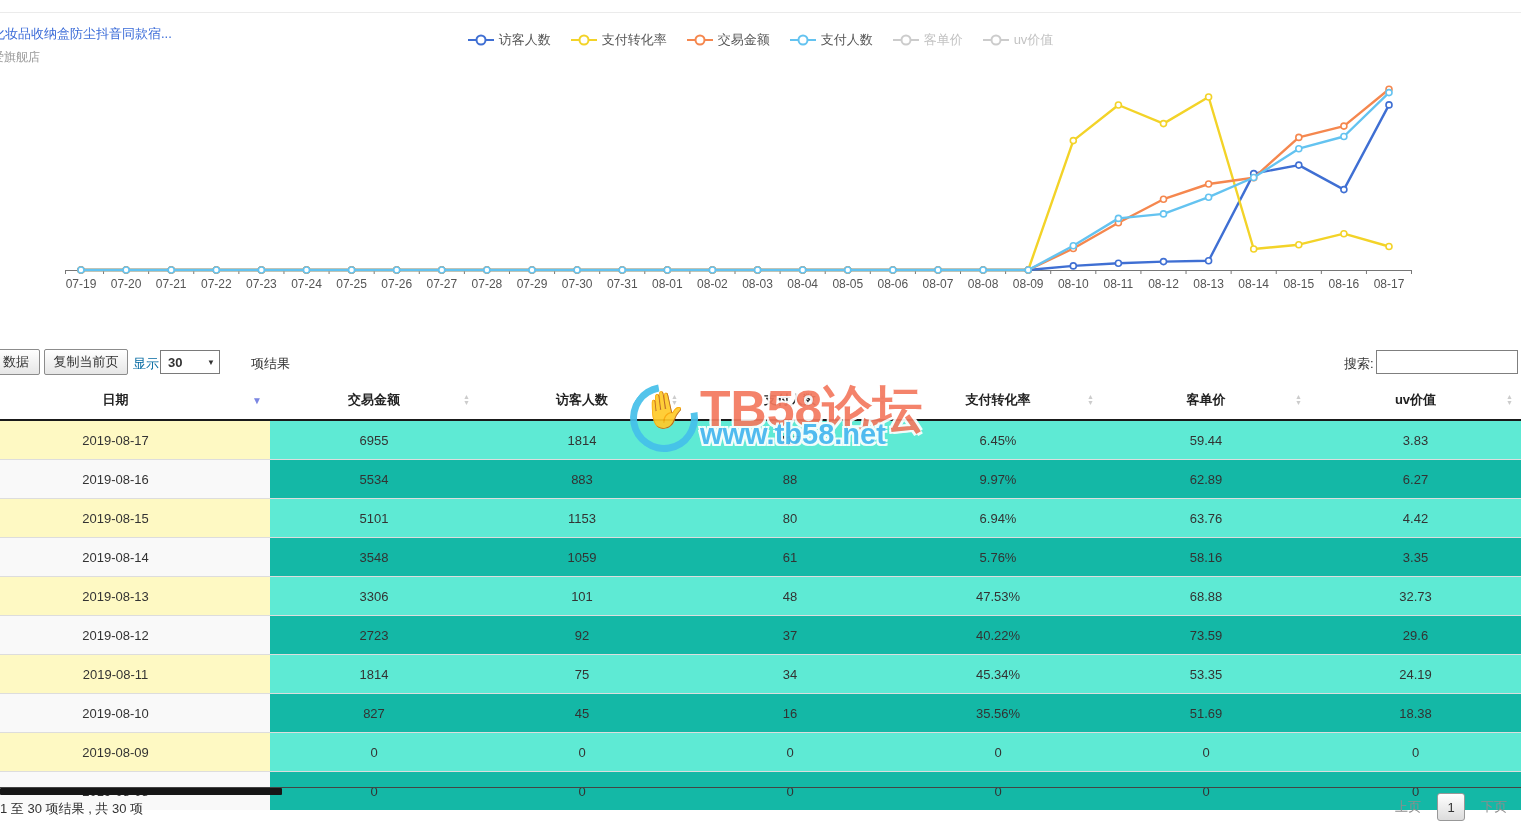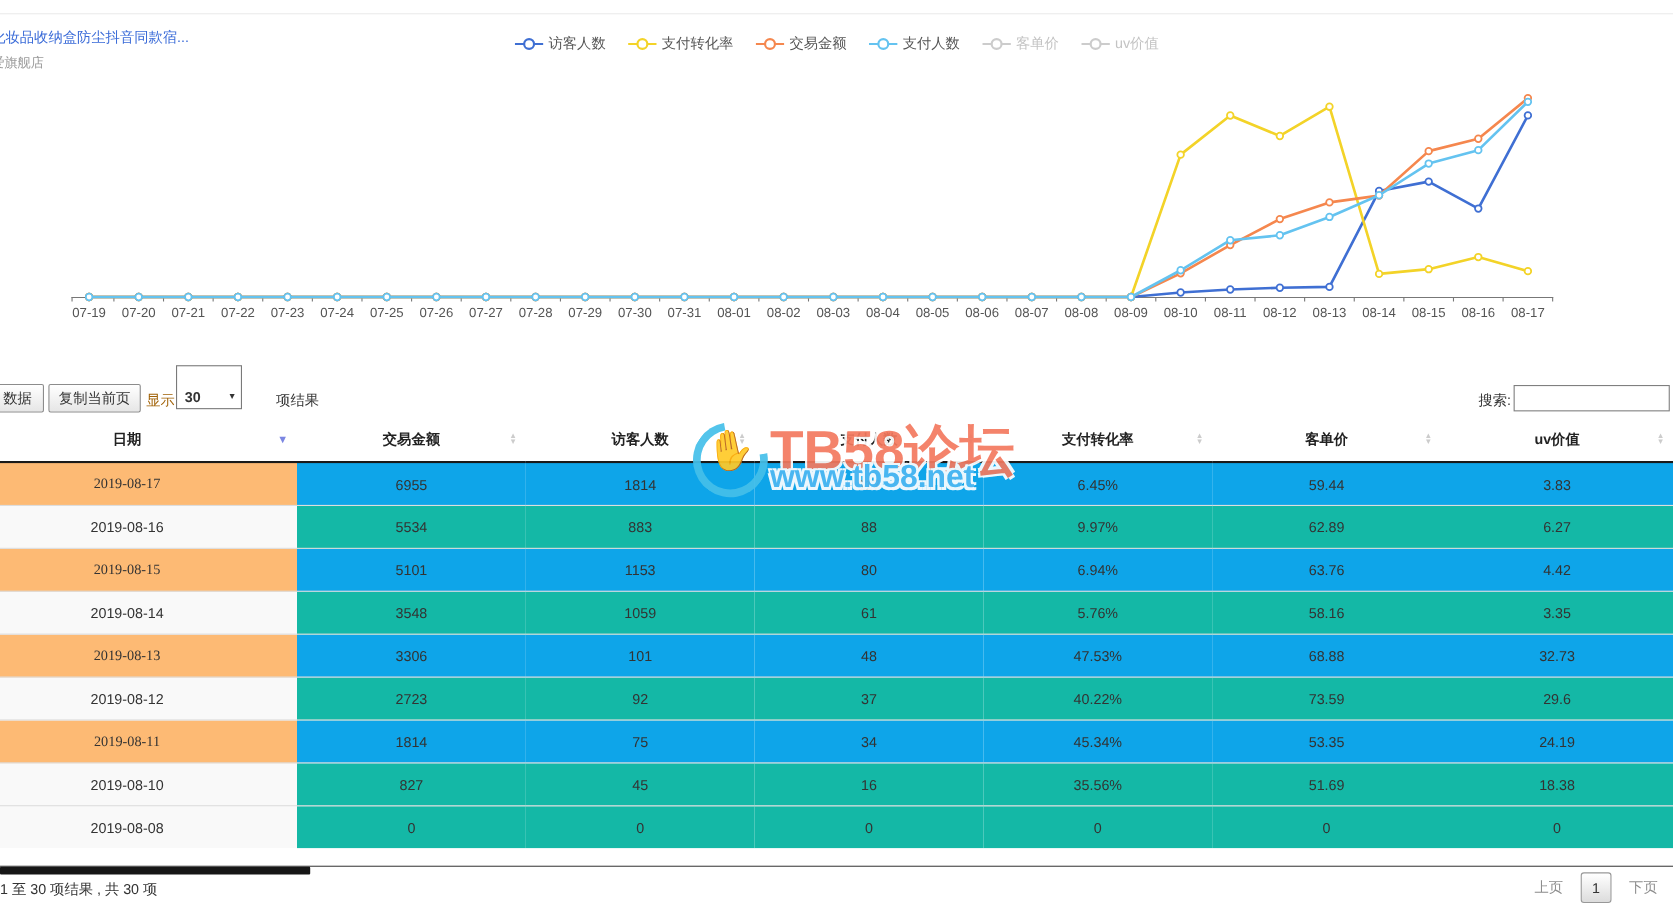--- a/index.html
+++ b/index.html
@@ -20,37 +20,37 @@
   
   #chart{position:absolute;left:0;top:80px;}
   .xlabel{font-size:12px;fill:#555;}
 
   
   .dt-btn{position:absolute;height:26px;border:1px solid #8c8c8c;border-radius:2px;
     background:linear-gradient(#ffffff,#e6e6e6);font-size:13px;color:#333;cursor:pointer;
     font-family:inherit;}
   .btn-export{left:-40px;top:349px;width:80px;text-align:right;padding-right:10px;}
   .btn-copy{left:44px;top:349px;width:84px;text-align:center;}
-  .show-label{position:absolute;left:133px;top:355px;font-size:13px;color:#a16207;}
-  .select{position:absolute;left:160px;top:332px;width:47px;height:22px;border:1px solid #7a7a7a;
-    display:flex;align-items:center;justify-content:space-between;padding:16px 4px 0 7px;font-size:13px;color:#333;cursor:pointer;background:#fff;font-weight:bold;}
+  .show-label{position:absolute;left:133px;top:355px;font-size:13px;color:#0369a1;}
+  .select{position:absolute;left:160px;top:350px;width:47px;height:22px;border:1px solid #7a7a7a;
+    display:flex;align-items:center;justify-content:space-between;padding:0 4px 0 7px;font-size:13px;color:#333;cursor:pointer;background:#fff;font-weight:bold;}
   .select .caret{font-size:8px;color:#333;}
   .show-suffix{position:absolute;left:213px;top:355px;font-size:13px;color:#333;margin-left:38px;}
   .search-label{position:absolute;left:1344px;top:355px;font-size:13px;color:#333;}
   .search-input{position:absolute;left:1376px;top:350px;width:132px;height:22px;border:1px solid #7f7f7f;outline:none;font-size:13px;padding:0 4px;}
 
   
   #data-table{position:absolute;left:0;top:380px;width:1521px;border-collapse:collapse;table-layout:fixed;}
   #data-table th{height:37px;font-size:13px;font-weight:bold;color:#222;text-align:center;
     border-bottom:2px solid #1a1a1a;position:relative;background:#fff;}
   #data-table th.th-date{padding-right:40px;}
   #data-table td{height:36px;font-size:13px;color:#333;text-align:center;border-top:1px solid #ddd;}
-  #data-table tr.odd td{background:#0ea5e9;}
+  #data-table tr.odd td{background:#5eead4;}
   #data-table tr.even td{background:#14b8a6;}
-  #data-table tr.odd td.date-cell{background:#fdba74;font-family:Liberation Serif, serif;}
+  #data-table tr.odd td.date-cell{background:#fef9c3;}
   #data-table tr.even td.date-cell{background:#f9f9f9;}
   #data-table td.date-cell{padding-right:40px;}
   .sort-both{position:absolute;right:8px;top:50%;transform:translateY(-50%);display:flex;flex-direction:column;line-height:6px;font-size:7px;color:#ccc;}
   .sort-desc{position:absolute;right:8px;top:50%;transform:translateY(-50%);font-size:10px;color:#7b86e2;}
   .table-bottom{position:absolute;left:0;top:787px;width:1521px;height:1px;background:#444;}
   .hthumb{position:absolute;left:0;top:788px;width:282px;height:7px;background:#161616;border-radius:1px;}
 
   
   .watermark{position:absolute;left:630px;top:376px;pointer-events:none;opacity:.92;}
   .wm-circle{position:absolute;left:0;top:8px;width:54px;height:54px;border:7px solid #45c0ea;border-radius:50%;
@@ -412,20 +412,29 @@
         </tr>
         <tr class="even">
           <td class="date-cell">2019-08-10</td>
           <td>827</td>
           <td>45</td>
           <td>16</td>
           <td>35.56%</td>
           <td>51.69</td>
           <td>18.38</td>
         </tr>
+        <tr class="odd">
+          <td class="date-cell">2019-08-09</td>
+          <td>0</td>
+          <td>0</td>
+          <td>0</td>
+          <td>0</td>
+          <td>0</td>
+          <td>0</td>
+        </tr>
         <tr class="even">
           <td class="date-cell">2019-08-08</td>
           <td>0</td>
           <td>0</td>
           <td>0</td>
           <td>0</td>
           <td>0</td>
           <td>0</td>
         </tr>
       </tbody>

